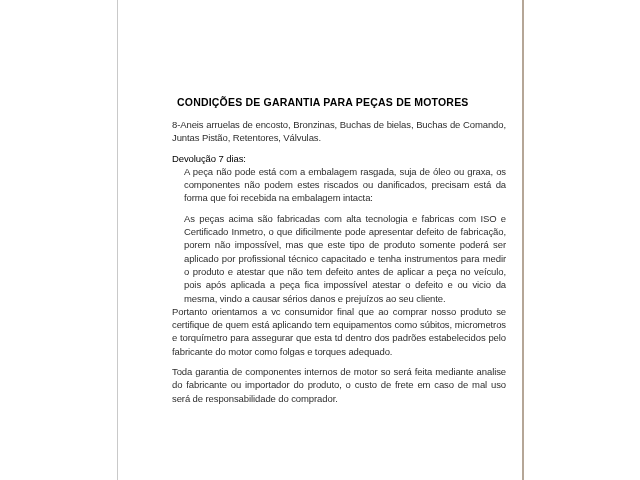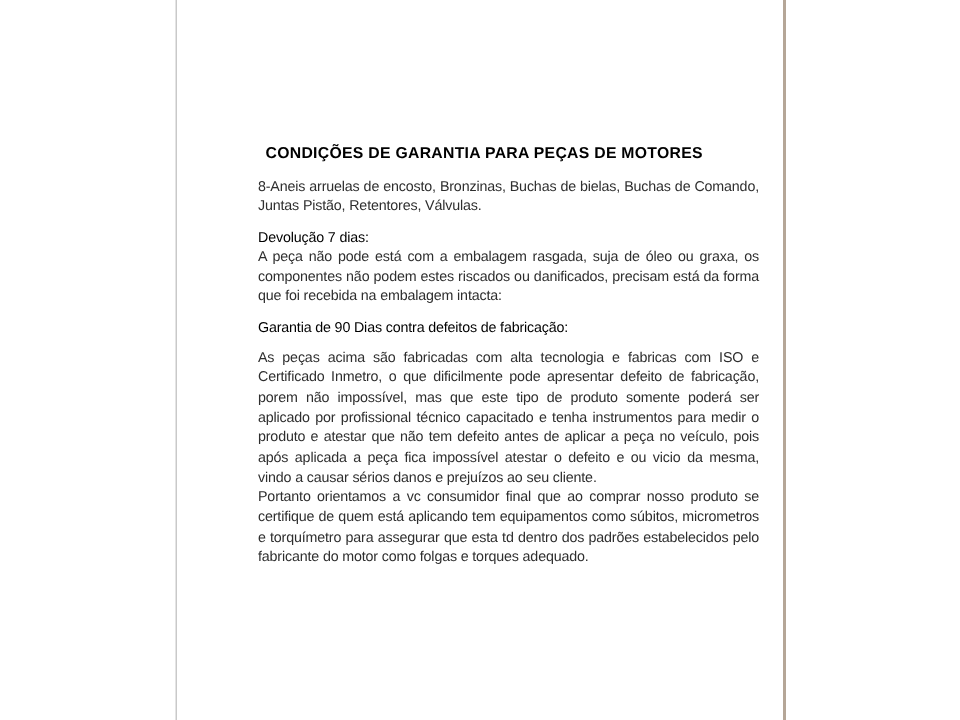--- a/index.html
+++ b/index.html
@@ -49,20 +49,21 @@
     margin: 0 0 9px 0;
     padding-left: 5px;
     letter-spacing: 0.2px;
     text-align: left;
   }
   .para {
     margin: 0 0 7px 0;
   }
   .m0 {
     margin-bottom: 0;
+    margin-left: 12px;
   }
   .block {
     margin: 0 0 7px 0;
   }
   .heading {
     font-weight: normal;
     color: #000000;
   }
 </style>
 </head>
@@ -76,20 +77,20 @@
     <h1 class="title">CONDIÇÕES DE GARANTIA PARA PEÇAS DE MOTORES</h1>
 
     <p class="para">8-Aneis arruelas de encosto, Bronzinas, Buchas de bielas, Buchas de Comando, Juntas Pistão, Retentores, Válvulas.</p>
 
 
     <div class="block">
       <div class="heading">Devolução 7 dias:</div>
       <p class="para m0">A peça não pode está com a embalagem rasgada, suja de óleo ou graxa, os componentes não podem estes riscados ou danificados, precisam está da forma que foi recebida na embalagem intacta:</p>
     </div>
 
-    <div class="heading block">Garantia de 90 Dias contra defeitos de fabricação:</div>
 
     <p class="para m0">As peças acima são fabricadas com alta tecnologia e fabricas com ISO e Certificado Inmetro, o que dificilmente pode apresentar defeito de fabricação, porem não impossível, mas que este tipo de produto somente poderá ser aplicado por profissional técnico capacitado e tenha instrumentos para medir o produto e atestar que não tem defeito antes de aplicar a peça no veículo, pois após aplicada a peça fica impossível atestar o defeito e ou vicio da mesma, vindo a causar sérios danos e prejuízos ao seu cliente.</p>
 
     <p class="para">Portanto orientamos a vc consumidor final que ao comprar nosso produto se certifique de quem está aplicando tem equipamentos como súbitos, micrometros e torquímetro para assegurar que esta td dentro dos padrões estabelecidos pelo fabricante do motor como folgas e torques adequado.</p>
 
+    <p class="para">Toda garantia de componentes internos de motor so será feita mediante analise do fabricante ou importador do produto, o custo de frete em caso de mal uso será de responsabilidade do comprador.</p>
   </div>
 </div>
 
 </body></html>

